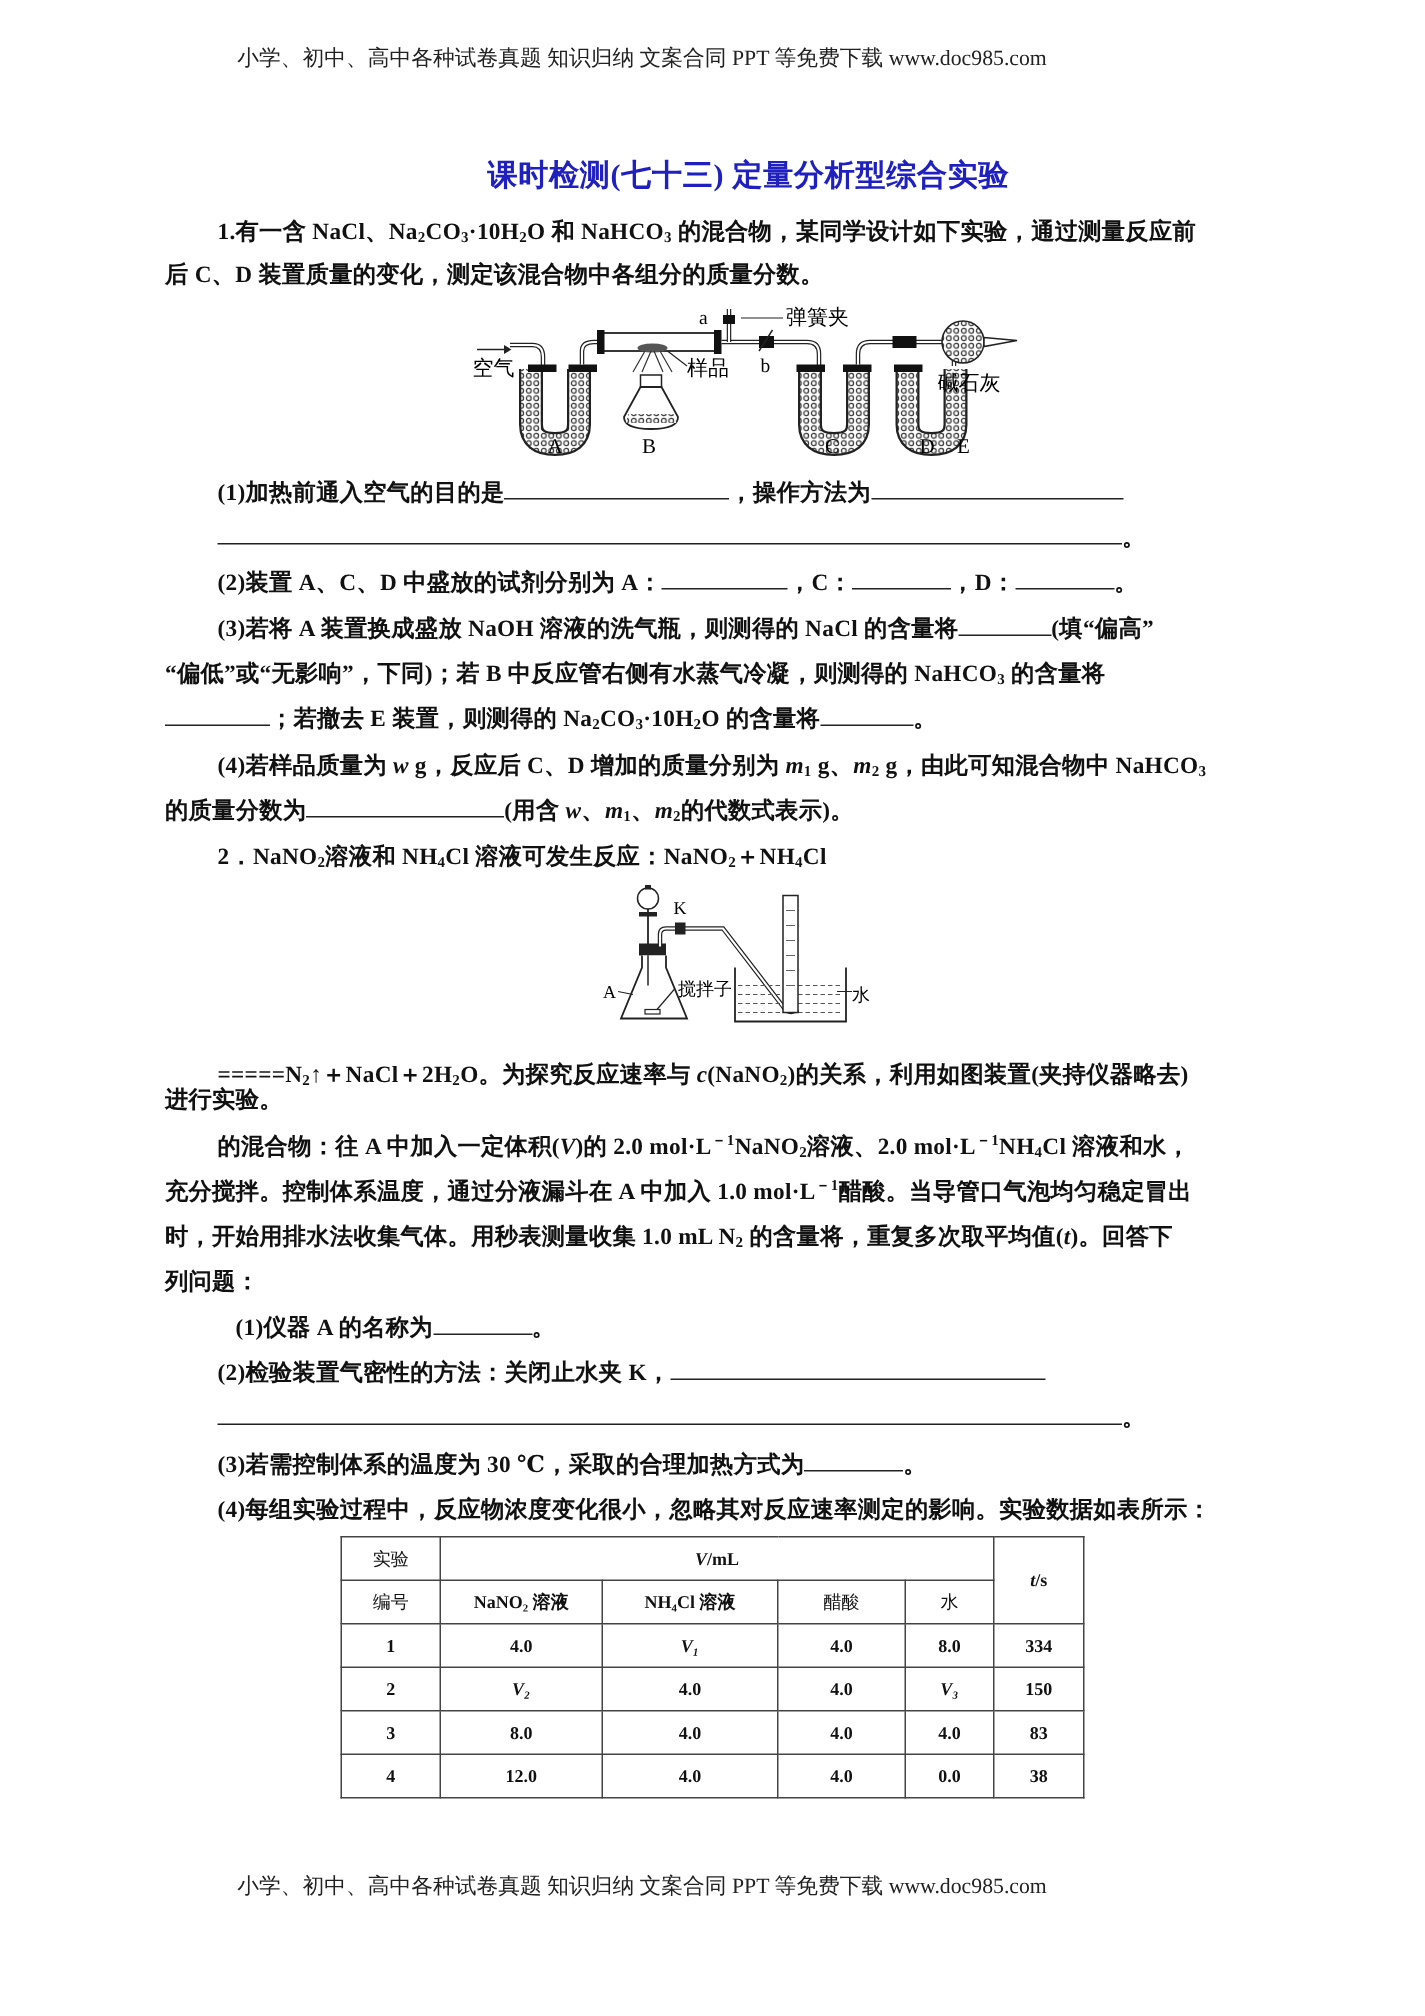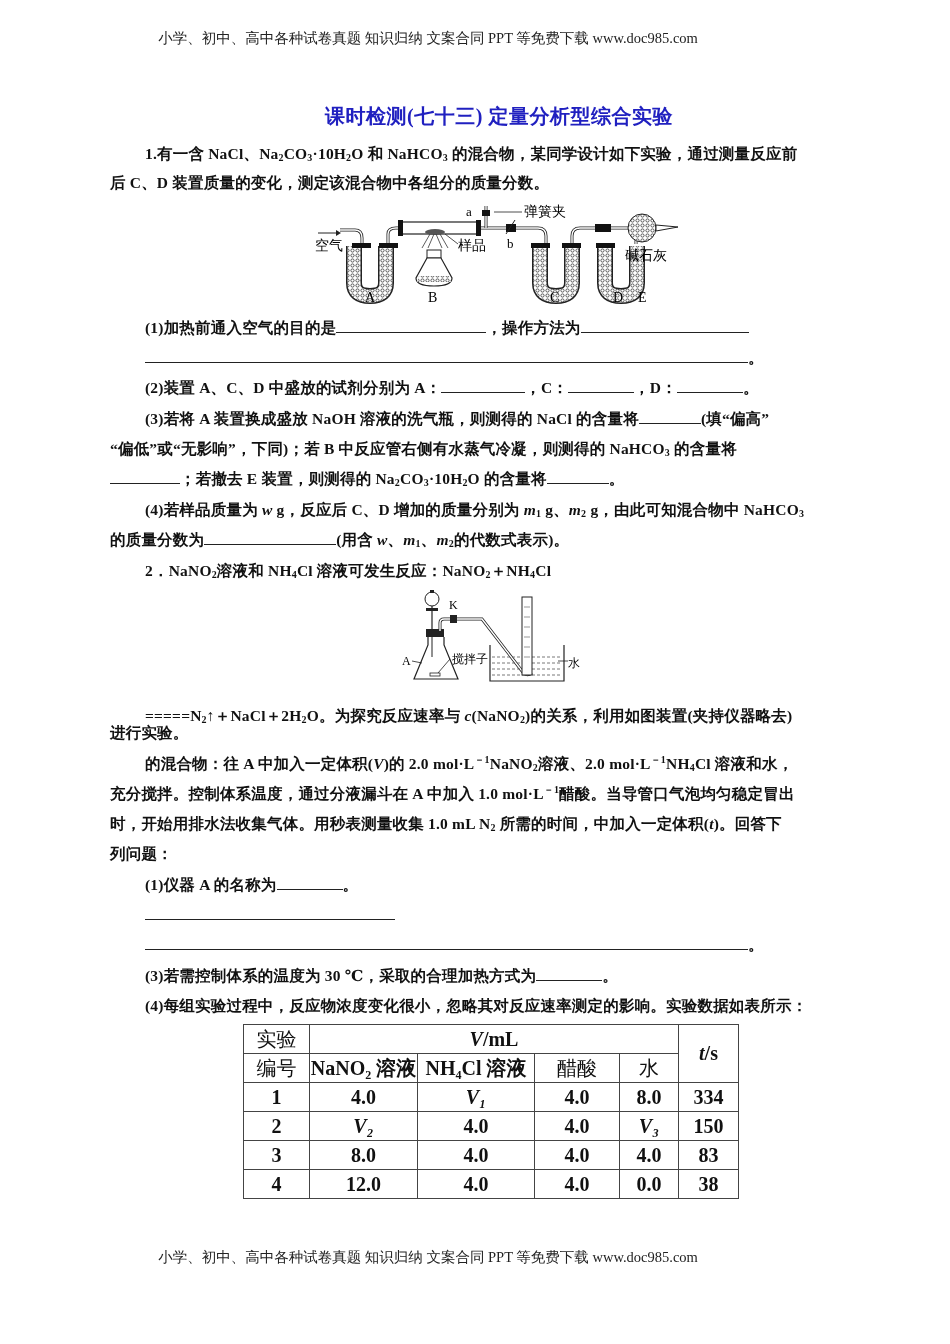--- a/index.html
+++ b/index.html
@@ -8,21 +8,21 @@
   .abs { position: absolute; white-space: nowrap; }
   .banner { font-size: 14.5px; color: #222; left: 0; width: 856px; text-align: center; }
   .title { font-size: 20px; font-weight: bold; color: #2020c0; left: 0; width: 998px; text-align: center; letter-spacing: 0.5px; }
   .line { font-size: 15.5px; font-weight: bold; letter-spacing: 0.2px; }
   .blank { display: inline-block; border-bottom: 1px solid #222; height: 14px; vertical-align: baseline; }
   sub { font-size: 10px; vertical-align: -2px; line-height: 0; }
   sup { font-size: 10px; vertical-align: 6px; line-height: 0; }
   i { font-style: italic; }
   svg text { font-family: "Liberation Serif", serif; }
   table.data { position: absolute; left: 227px; top: 1024px; border-collapse: collapse;
-               font-size: 20px; font-weight: bold; margin-left: 16px; }
+               font-size: 12px; font-weight: bold; }
   table.data td { border: 1.3px solid #444; text-align: center; height: 28px; padding: 0; }
   .h-norm { font-weight: normal; }
 </style>
 </head>
 <body>
 
 <div class="abs banner" style="top:29px;">小学、初中、高中各种试卷真题 知识归纳 文案合同 PPT 等免费下载   www.doc985.com</div>
 
 <div class="abs title" style="top:103px;">课时检测(七十三)    定量分析型综合实验</div>
 
@@ -168,25 +168,25 @@
   <line x1="58" y1="72" x2="46" y2="86" stroke="#222" stroke-width="0.8"></line>
   <text x="176" y="80" font-size="12">水</text>
   <line x1="166" y1="74" x2="176" y2="74" stroke="#222" stroke-width="0.8"></line>
 </svg>
 
 <div class="abs line" style="left:145px; top:706px;"><span>=====N</span><sub>2</sub><span>↑＋NaCl＋2H</span><sub>2</sub><span>O。为探究反应速率与 </span><i>c</i><span>(NaNO</span><sub>2</sub><span>)的关系，利用如图装置(夹持仪器略去)</span></div>
 <div class="abs line" style="left:110px; top:723px;">进行实验。</div>
 
 <div class="abs line" style="left:145px; top:754px;"><span>的混合物：往 A 中加入一定体积(</span><i>V</i><span>)的 2.0 mol·L</span><sup>－1</sup><span>NaNO</span><sub>2</sub><span>溶液、2.0 mol·L</span><sup>－1</sup><span>NH</span><sub>4</sub><span>Cl 溶液和水，</span></div>
 <div class="abs line" style="left:110px; top:784px;"><span>充分搅拌。控制体系温度，通过分液漏斗在 A 中加入 1.0 mol·L</span><sup>－1</sup><span>醋酸。当导管口气泡均匀稳定冒出</span></div>
-<div class="abs line" style="left:110px; top:814px;"><span>时，开始用排水法收集气体。用秒表测量收集 1.0 mL N</span><sub>2</sub><span> 所需的时间，中加入一定体积(</span><i>t</i><span>)。回答下</span></div>
+<div class="abs line" style="left:110px; top:814px;"><span>时，开始用排水法收集气体。用秒表测量收集 1.0 mL N</span><sub>2</sub><span> 的含量将，重复多次取平均值(</span><i>t</i><span>)。回答下</span></div>
 <div class="abs line" style="left:110px; top:844px;">列问题：</div>
 
-<div class="abs line" style="left:145px; top:875px;"><span>(1)仪器 A 的名称为</span><span class="blank" style="width:66px;"></span><span>。</span></div>
-<div class="abs line" style="left:145px; top:905px;"><span class="blank" style="width:250px;"></span></div>
+<div class="abs line" style="left:157px; top:875px;"><span>(1)仪器 A 的名称为</span><span class="blank" style="width:66px;"></span><span>。</span></div>
+<div class="abs line" style="left:145px; top:905px;"><span>(2)检验装置气密性的方法：关闭止水夹 K，</span><span class="blank" style="width:250px;"></span></div>
 <div class="abs line" style="left:145px; top:935px;"><span class="blank" style="width:603px;"></span><span>。</span></div>
 <div class="abs line" style="left:145px; top:966px;"><span>(3)若需控制体系的温度为 30 ℃，采取的合理加热方式为</span><span class="blank" style="width:66px;"></span><span>。</span></div>
 <div class="abs line" style="left:145px; top:996px;">(4)每组实验过程中，反应物浓度变化很小，忽略其对反应速率测定的影响。实验数据如表所示：</div>
 
 <table class="data">
   <colgroup>
     <col style="width:66px">
       <col style="width:108px">
       <col style="width:117px">
       <col style="width:85px">

